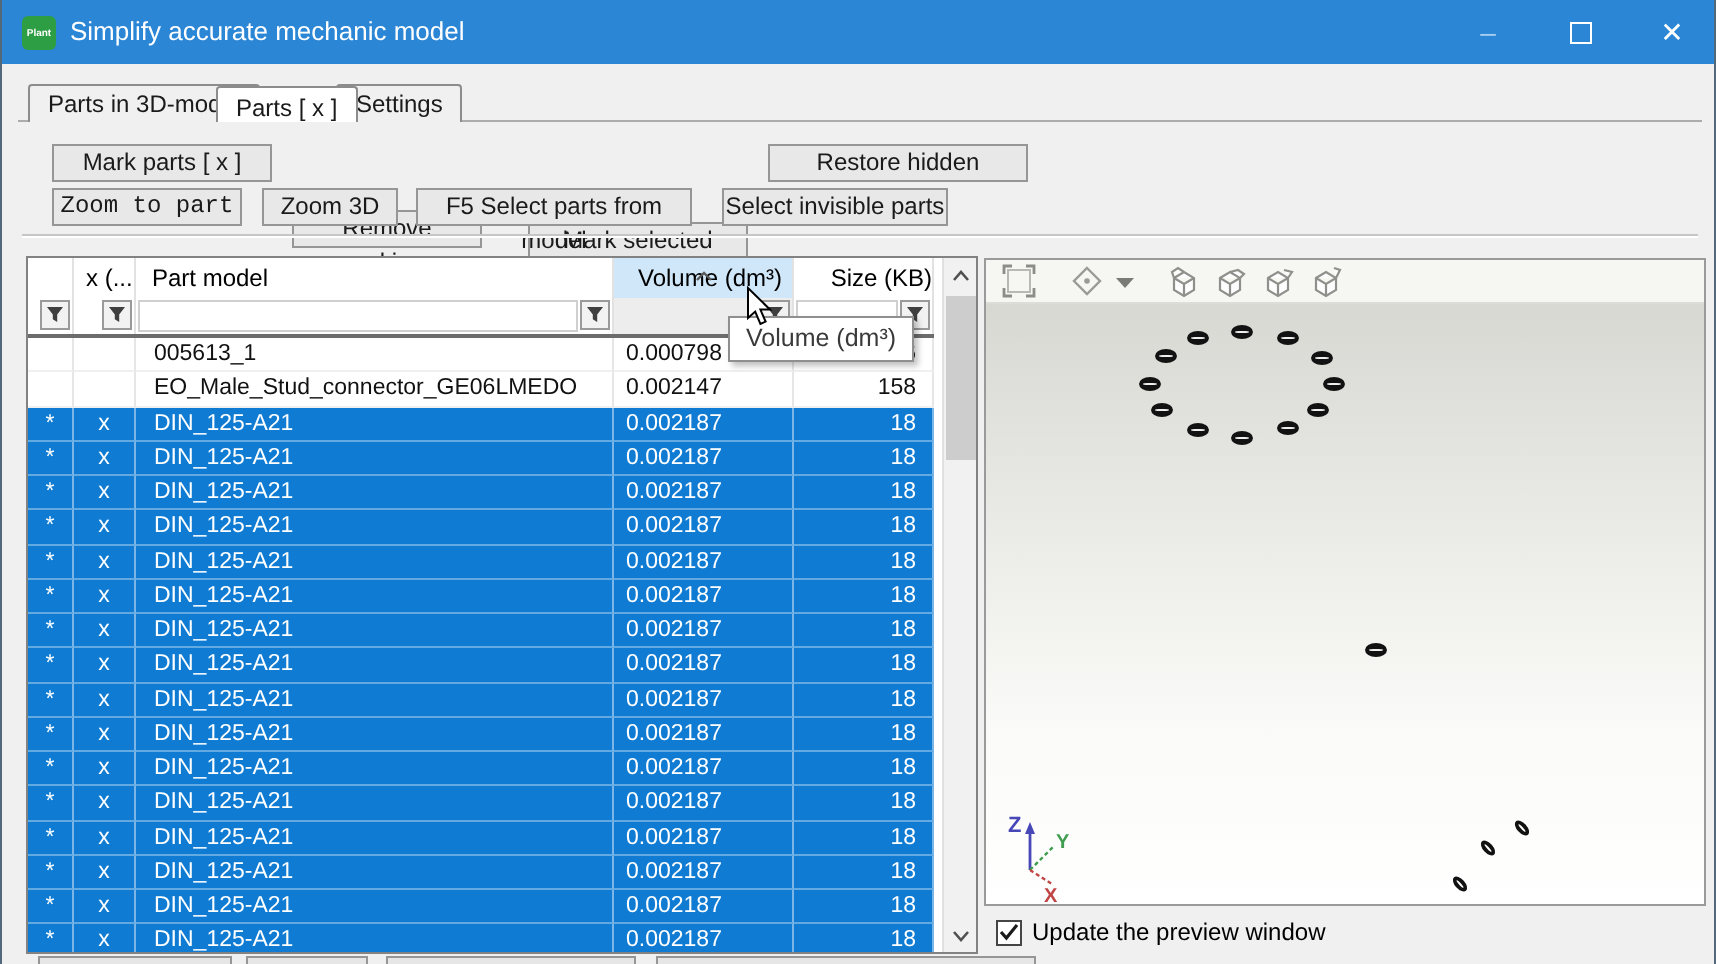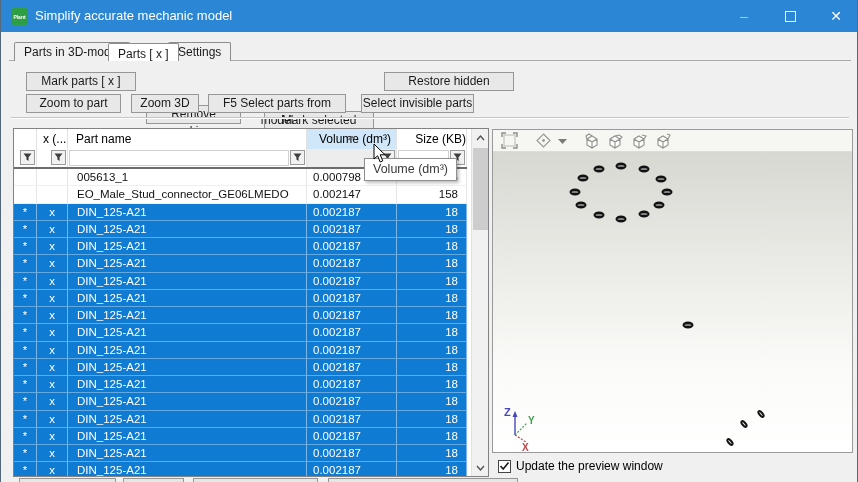--- a/index.html
+++ b/index.html
@@ -96,31 +96,31 @@
     <div class="tabline"></div>
     <div class="tab t0">Parts in 3D-model</div>
     <div class="tab t1">Parts [ x ]</div>
     <div class="tab t2">Settings</div>
   </div>
 
   <div class="abtn" style="left:25px;top:72px;width:110px;">Mark parts [ x ]</div>
   <div class="abtn" style="left:145px;top:72px;width:95px;margin-top:33px;">Remove markings</div>
   <div class="abtn" style="left:263px;top:72px;width:110px;margin-top:39px;">Mark selected</div>
   <div class="abtn" style="left:383px;top:72px;width:130px;">Restore hidden</div>
-  <div class="abtn" style="left:25px;top:94px;width:95px;">Zoom to part</div>
+  <div class="abtn" style="left:25px;top:94px;width:95px;font-family:Liberation Mono, monospace;">Zoom to part</div>
   <div class="abtn" style="left:130px;top:94px;width:68px;">Zoom 3D</div>
   <div class="abtn" style="left:207px;top:94px;width:138px;">F5 Select parts from model</div>
   <div class="abtn" style="left:360px;top:94px;width:113px;">Select invisible parts</div>
   <div class="sep"></div>
 
   <div class="grid">
     <div class="thead">
       <div class="th c0"></div>
       <div class="th c1">x (...</div>
-      <div class="th c2">Part name</div>
+      <div class="th c2">Part model</div>
       <div class="th c3">
         <span class="sortcaret"><svg width="9" height="6">
               <polyline points="1,5 4.5,1.5 8,5" fill="none" stroke="#5a5a5a" stroke-width="1.2"></polyline>
             </svg></span>
         <span>Volume (dm³)</span>
       </div>
       <div class="th c4">Size (KB)</div>
     </div>
 
     <div class="filters">

